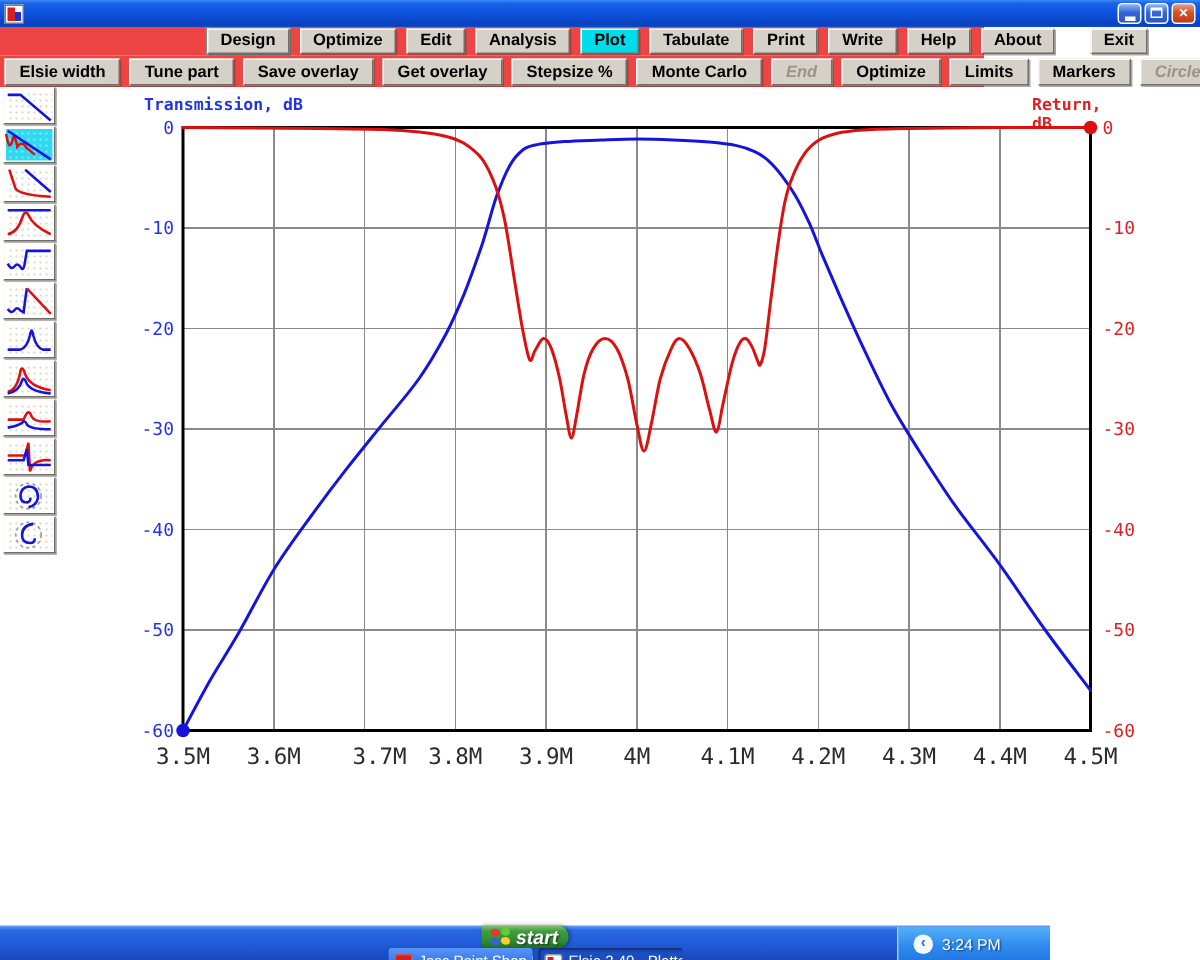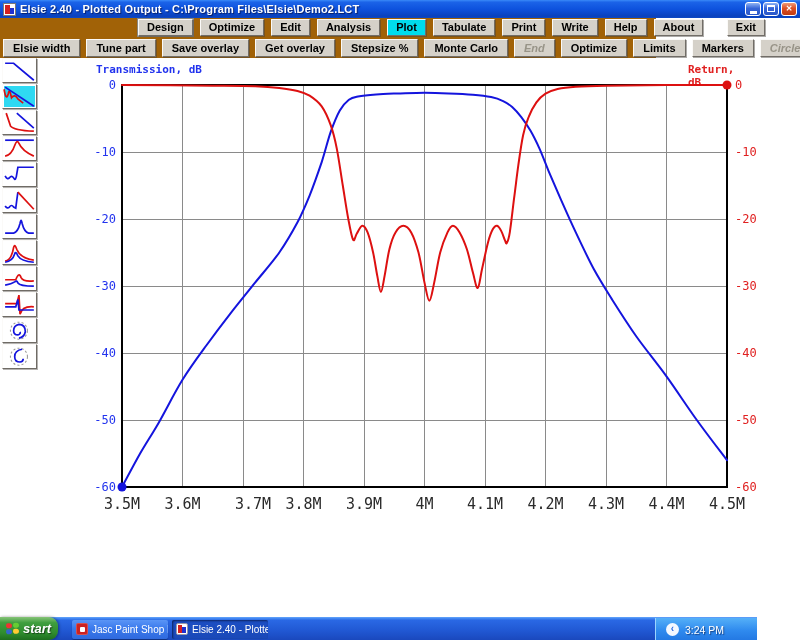--- a/index.html
+++ b/index.html
@@ -20,21 +20,21 @@
     text-shadow:1px 1px 1px rgba(0,0,40,.6); white-space:nowrap; }
   .winbtns { position:absolute; right:3px; top:2px; display:flex; gap:2px; }
   .winbtn { width:16px; height:14px; border:1px solid #fff; border-radius:3px;
     background:linear-gradient(180deg,#8fb3f4,#3565d8 45%,#2a57c8);
     color:#fff; font-size:8px; line-height:12px; text-align:center; font-weight:bold; }
   .winbtn.close { background:linear-gradient(180deg,#f09a78,#dd4f24 45%,#c03a10); }
   .winbtn .minbar { display:block; width:7px; height:3px; background:#fff; margin:8px auto 0; }
   .winbtn .resbox { display:block; width:8px; height:7px; border:1px solid #fff; border-top-width:2px; margin:2px auto 0; }
 
   
-  .menurow { position:absolute; left:0; width:656px; background:#a16207; display:flex; align-items:center; }
+  .menurow { position:absolute; left:0; width:656px; background:#ef4444; display:flex; align-items:center; }
   #menu-row1 { top:18px; height:19px; padding-left:138px; gap:7px; }
   #menu-row2 { top:37px; height:21px; padding-left:3px; gap:6px; }
   .btn { height:17px; background:#d5d1c9; border:1px solid;
     border-color:#fbfaf8 #716d67 #716d67 #fbfaf8; box-shadow:1px 1px 0 rgba(70,66,60,.45);
     font-size:11px; font-weight:bold; color:#000; padding:0 8px; line-height:15px;
     white-space:nowrap; font-family:"Liberation Sans",sans-serif; }
   #menu-row2 .btn { height:18px; line-height:16px; padding:0 9px; }
   .btn.active { background:#00dcec; }
   .btn.default { box-shadow:1px 1px 0 rgba(70,66,60,.45), 0 0 0 1px #8a8780; }
   .btn.disabled { color:#989488;font-style:italic; }
@@ -60,23 +60,23 @@
   #title-right { left:650px; top:5px; color:#e02020; }
   .plotwrap { position:absolute; left:84px; top:27px; width:605px; height:402px; }
   .ylabel { position:absolute; width:42px; font-family:"DejaVu Sans Mono",monospace;
     font-size:12px; line-height:16px; }
   .ylabel.left  { text-align:right; color:#2233ee; }
   .ylabel.right { text-align:left;  color:#e02020; }
   .xlabel { position:absolute; width:52px; text-align:center; color:#2b2b2b;
     font-family:"DejaVu Sans Mono",monospace; font-size:15px; top:437px; }
 
   
-  .taskbar { position:absolute; left:0; top:617px; width:757px; height:23px;
+  .taskbar { position:absolute; left:0; top:617px; width:700px; height:23px;
     background:linear-gradient(180deg,#4a90f6 0%,#2a68e4 10%,#2057d2 60%,#1a48bd 100%);
-    border-top:1px solid #5a9cf8; display:flex; align-items:center; }
+    border-top:1px solid #5a9cf8; display:flex; align-items:center;flex-direction:column; }
   .startbtn { height:23px; width:58px; margin-top:-1px; border-radius:0 9px 9px 0;
     background:linear-gradient(180deg,#87c478 0%,#3f9e3e 25%,#2f8c2e 70%,#1e6e1e 100%);
     box-shadow:1px 0 3px rgba(0,0,0,.4); display:flex; align-items:center; gap:4px;
     padding-left:6px; color:#fff; font-size:13px; font-weight:bold; font-style:italic;
     text-shadow:1px 1px 1px rgba(0,0,0,.5); }
   .flag { width:13px; height:12px; display:grid; grid-template-columns:6px 6px;
     grid-template-rows:5px 5px; gap:1px; transform:skewY(-4deg); }
   .flag i { border-radius:2px 3px 2px 3px; }
   .flag .f1{background:#e33} .flag .f2{background:#6c3} .flag .f3{background:#36c} .flag .f4{background:#fc3}
   .tasks { display:flex; gap:4px; margin-left:14px; }
@@ -105,21 +105,20 @@
 
 <div id="screen">
 
   <div>
 
     <div class="titlebar">
       <span class="appicon">
           <i class="r"></i>
           <i class="b"></i>
         </span>
-      <span class="title">Elsie 2.40 - Plotted Output - C:\Program Files\Elsie\Demo2.LCT</span>
       <span class="winbtns">
         <span class="winbtn">
             <span class="minbar"></span>
           </span>
         <span class="winbtn">
             <span class="resbox"></span>
           </span>
         <span class="winbtn close">✕</span>
       </span>
     </div>

